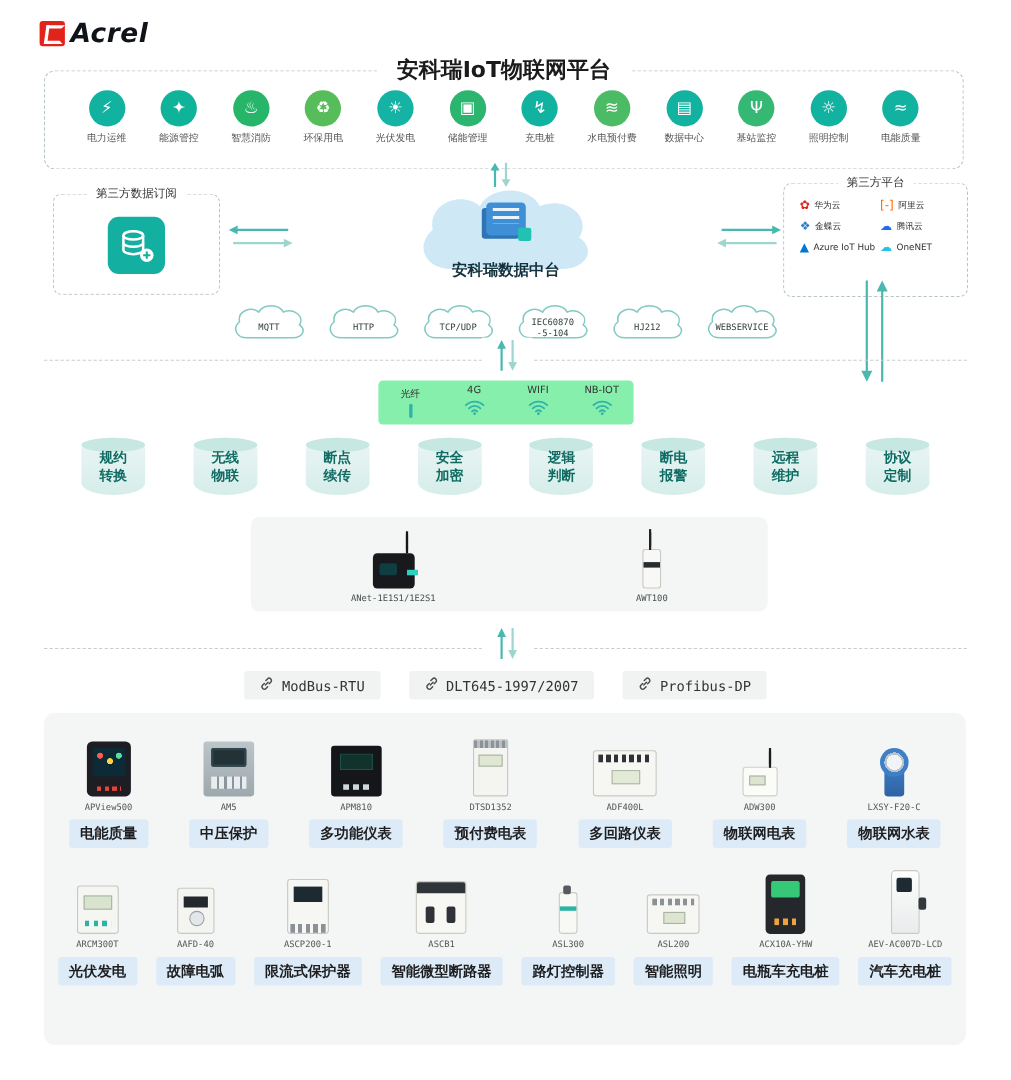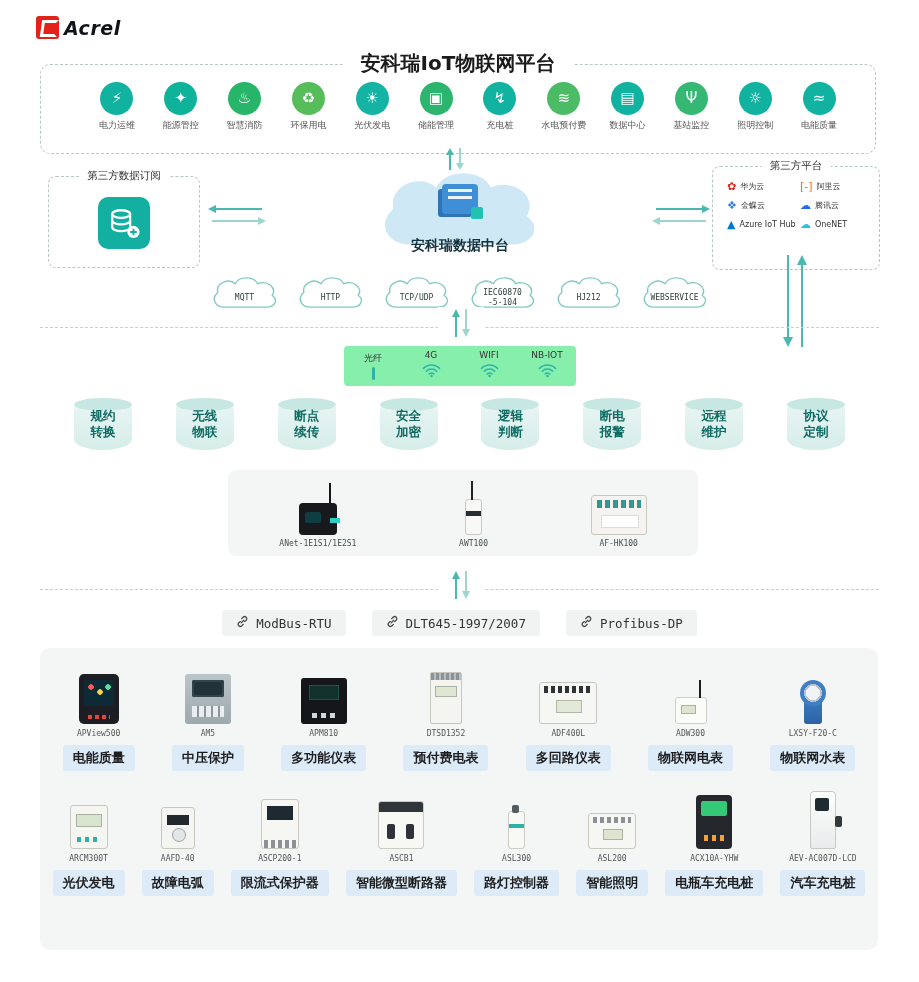--- a/index.html
+++ b/index.html
@@ -4,24 +4,24 @@
 <style>
   html,body{margin:0;padding:0;background:#fff;}
   body{width:919px;height:982px;position:relative;overflow:hidden;
        font-family:"DejaVu Sans","Liberation Sans",sans-serif;color:#222;}
   .page{position:absolute;inset:0;}
 
   
   .logo{position:absolute;left:36px;top:16px;display:flex;align-items:center;gap:5px;}
   .logo-mark{width:23px;height:23px;background:#e2231a;border-radius:3px;position:relative;display:inline-block;}
   .logo-mark::before{content:"";position:absolute;left:5px;top:4px;width:11px;height:11px;border:3px solid #fff;border-right-color:transparent;transform:skewX(-8deg);}
-  .logo-text{font-size:19px;font-weight:bold;font-style:italic;color:#101418;letter-spacing:.5px;}
-
-  
-  .top-box{position:absolute;left:40px;top:64px;width:836px;height:90px;border:1px dashed #b9c6c5;border-radius:10px;box-sizing:border-box;padding-left:20px;}
+  .logo-text{font-size:24px;font-weight:bold;font-style:italic;color:#101418;letter-spacing:.5px;}
+
+  
+  .top-box{position:absolute;left:40px;top:64px;width:836px;height:90px;border:1px dashed #b9c6c5;border-radius:10px;box-sizing:border-box;}
   .top-title{position:absolute;top:-15px;left:50%;transform:translateX(-50%);background:#fff;padding:0 18px;
              font-size:20px;font-weight:bold;color:#1b1b1b;white-space:nowrap;}
   .icon-row{display:flex;justify-content:space-between;padding:17px 24px 0;}
   .app-item{width:64px;display:flex;flex-direction:column;align-items:center;}
   .app-circle{width:33px;height:33px;border-radius:50%;display:flex;align-items:center;justify-content:center;
               color:#fff;font-size:15px;line-height:1;}
   .app-label{margin-top:4px;font-size:9px;color:#555;white-space:nowrap;}
 
   
   .arrow-top{position:absolute;left:438px;top:147px;}
@@ -553,26 +553,20 @@
         <span class="gw-model">ANet-1E1S1/1E2S1</span>
       </div>
 
       <div class="gw-item">
         <div class="gw-device">
           <div class="shape shape-awt"></div>
         </div>
         <span class="gw-model">AWT100</span>
       </div>
 
-      <div class="gw-item">
-        <div class="gw-device">
-          <div class="shape shape-afhk"></div>
-        </div>
-        <span class="gw-model">AF-HK100</span>
-      </div>
     </div>
 
   <div class="divider divider2"></div>
   <div class="v-arrows-2">
     <svg width="34" height="32" viewBox="0 0 34 32">
       <line x1="12" y1="30" x2="12" y2="8" stroke="#49b8ae" stroke-width="2"></line>
         <polygon points="12,2 8,10 16,10" fill="#49b8ae"></polygon>
       <line x1="22" y1="2" x2="22" y2="24" stroke="#9fd5cf" stroke-width="2"></line>
         <polygon points="22,30 18,22 26,22" fill="#9fd5cf"></polygon>
     </svg>

